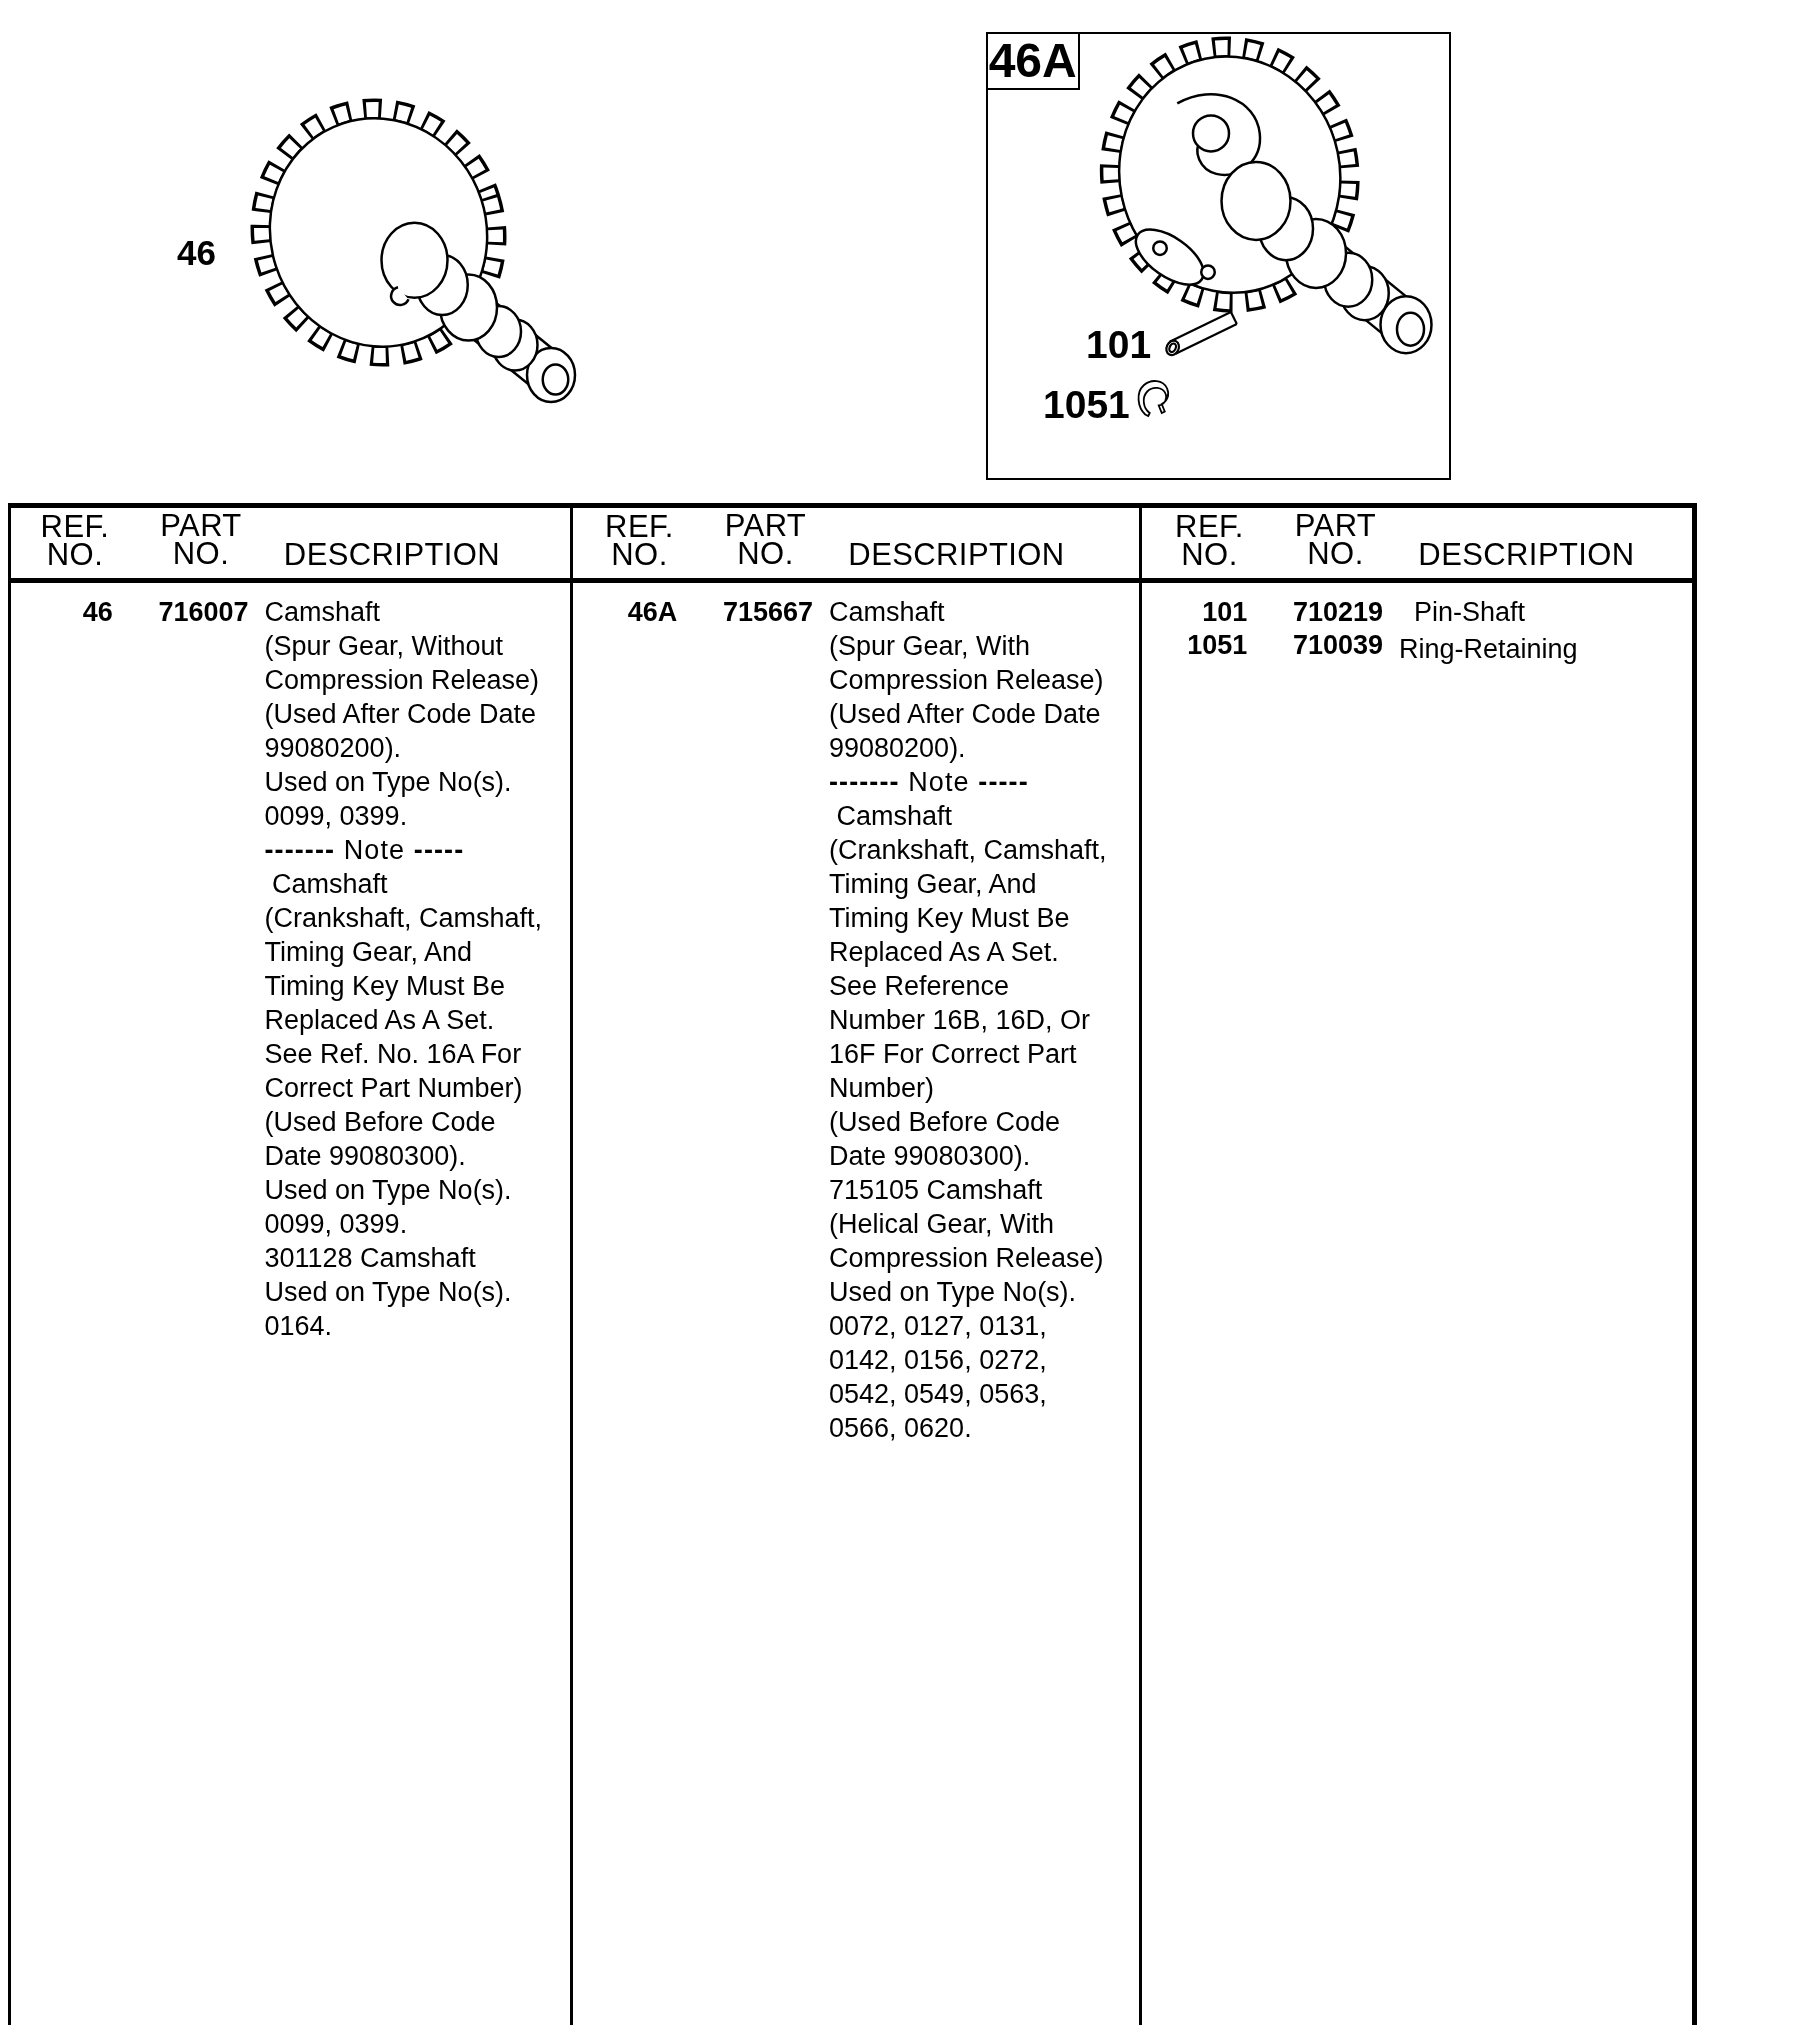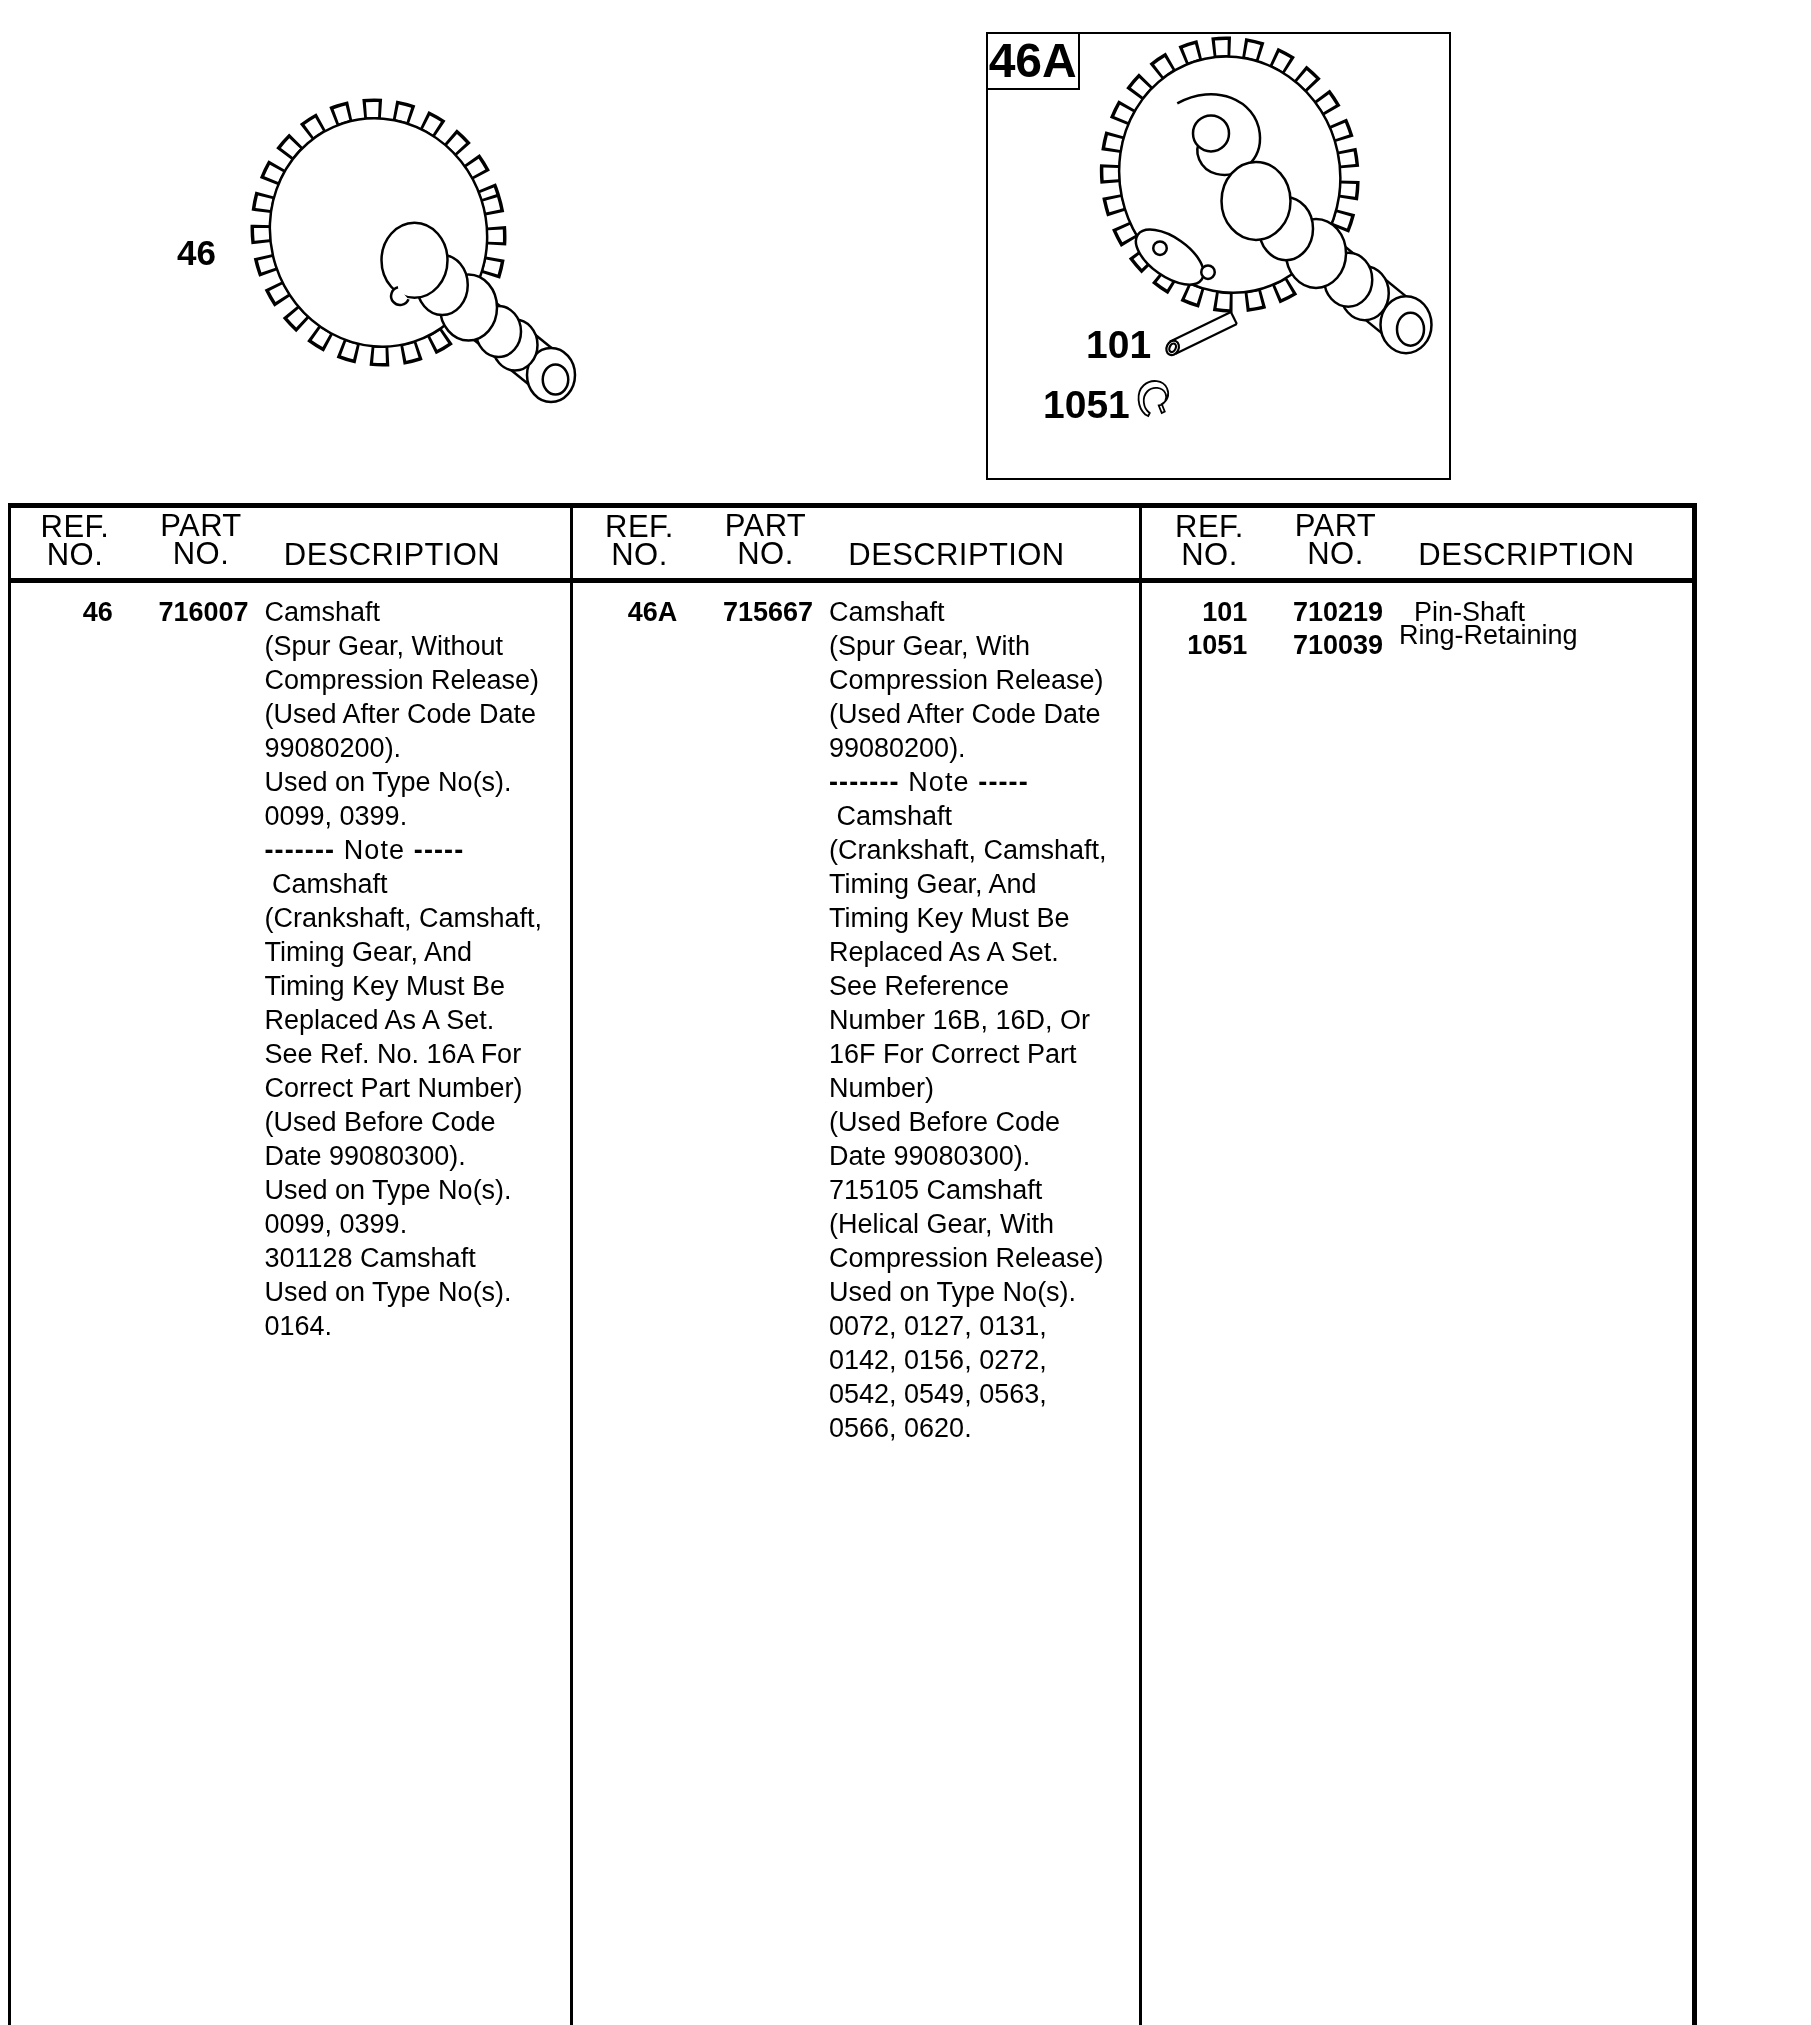--- a/index.html
+++ b/index.html
@@ -206,20 +206,20 @@
       <div>NO.</div>
   </div>
   <div class="hdr-col hdr-desc">DESCRIPTION</div>
 <div class="entry-num" style="left: 11.3px; top: 92px; width: 94px;">101</div>
     <div class="entry-num" style="left: 113px; top: 92px; width: 128px;">710219</div>
     <div class="desc" style="left: 272px; top: 92px; width: 300px;">
       <div class="dline">Pin-Shaft</div>
     </div>
     <div class="entry-num" style="left: 11.3px; top: 125px; width: 94px;">1051</div>
     <div class="entry-num" style="left: 113px; top: 125px; width: 128px;">710039</div>
-    <div class="desc" style="left: 257px; top: 115px; width: 300px;">
+    <div class="desc" style="left: 257px; top: 129px; width: 300px;">
       <div class="dline">Ring-Retaining</div>
     </div>
   </div>
 
 <div class="figlabel" id="pin-label">101</div>
 <div class="figlabel" id="ring-label">1051</div>
 
 
 </body></html>

